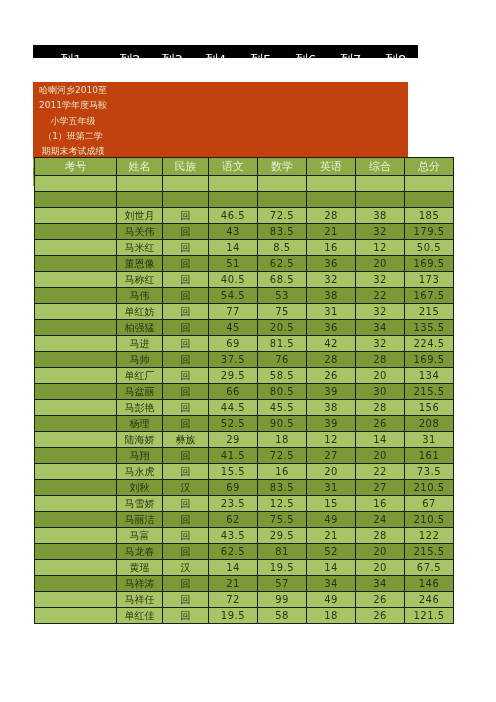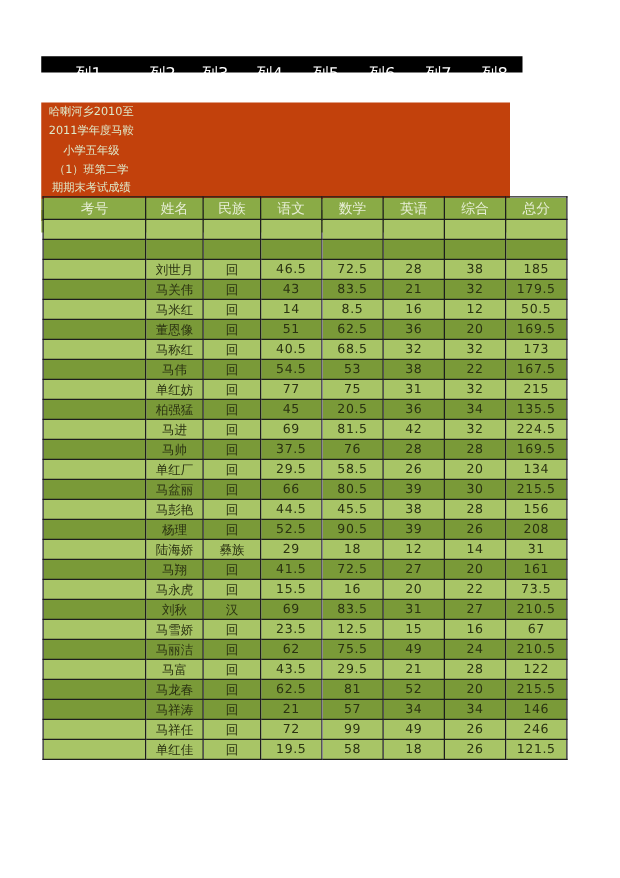--- a/index.html
+++ b/index.html
@@ -403,20 +403,30 @@
       <tr class="band-dark">
         <td class="c-exam"></td>
         <td class="c-name">马龙春</td>
         <td class="c-ethnic">回</td>
         <td class="c-num">62.5</td>
         <td class="c-num">81</td>
         <td class="c-num">52</td>
         <td class="c-num">20</td>
         <td class="c-total">215.5</td>
       </tr>
+      <tr class="band-light">
+        <td class="c-exam"></td>
+        <td class="c-name">黄瑶</td>
+        <td class="c-ethnic">汉</td>
+        <td class="c-num">14</td>
+        <td class="c-num">19.5</td>
+        <td class="c-num">14</td>
+        <td class="c-num">20</td>
+        <td class="c-total">67.5</td>
+      </tr>
       <tr class="band-dark">
         <td class="c-exam"></td>
         <td class="c-name">马祥涛</td>
         <td class="c-ethnic">回</td>
         <td class="c-num">21</td>
         <td class="c-num">57</td>
         <td class="c-num">34</td>
         <td class="c-num">34</td>
         <td class="c-total">146</td>
       </tr>

